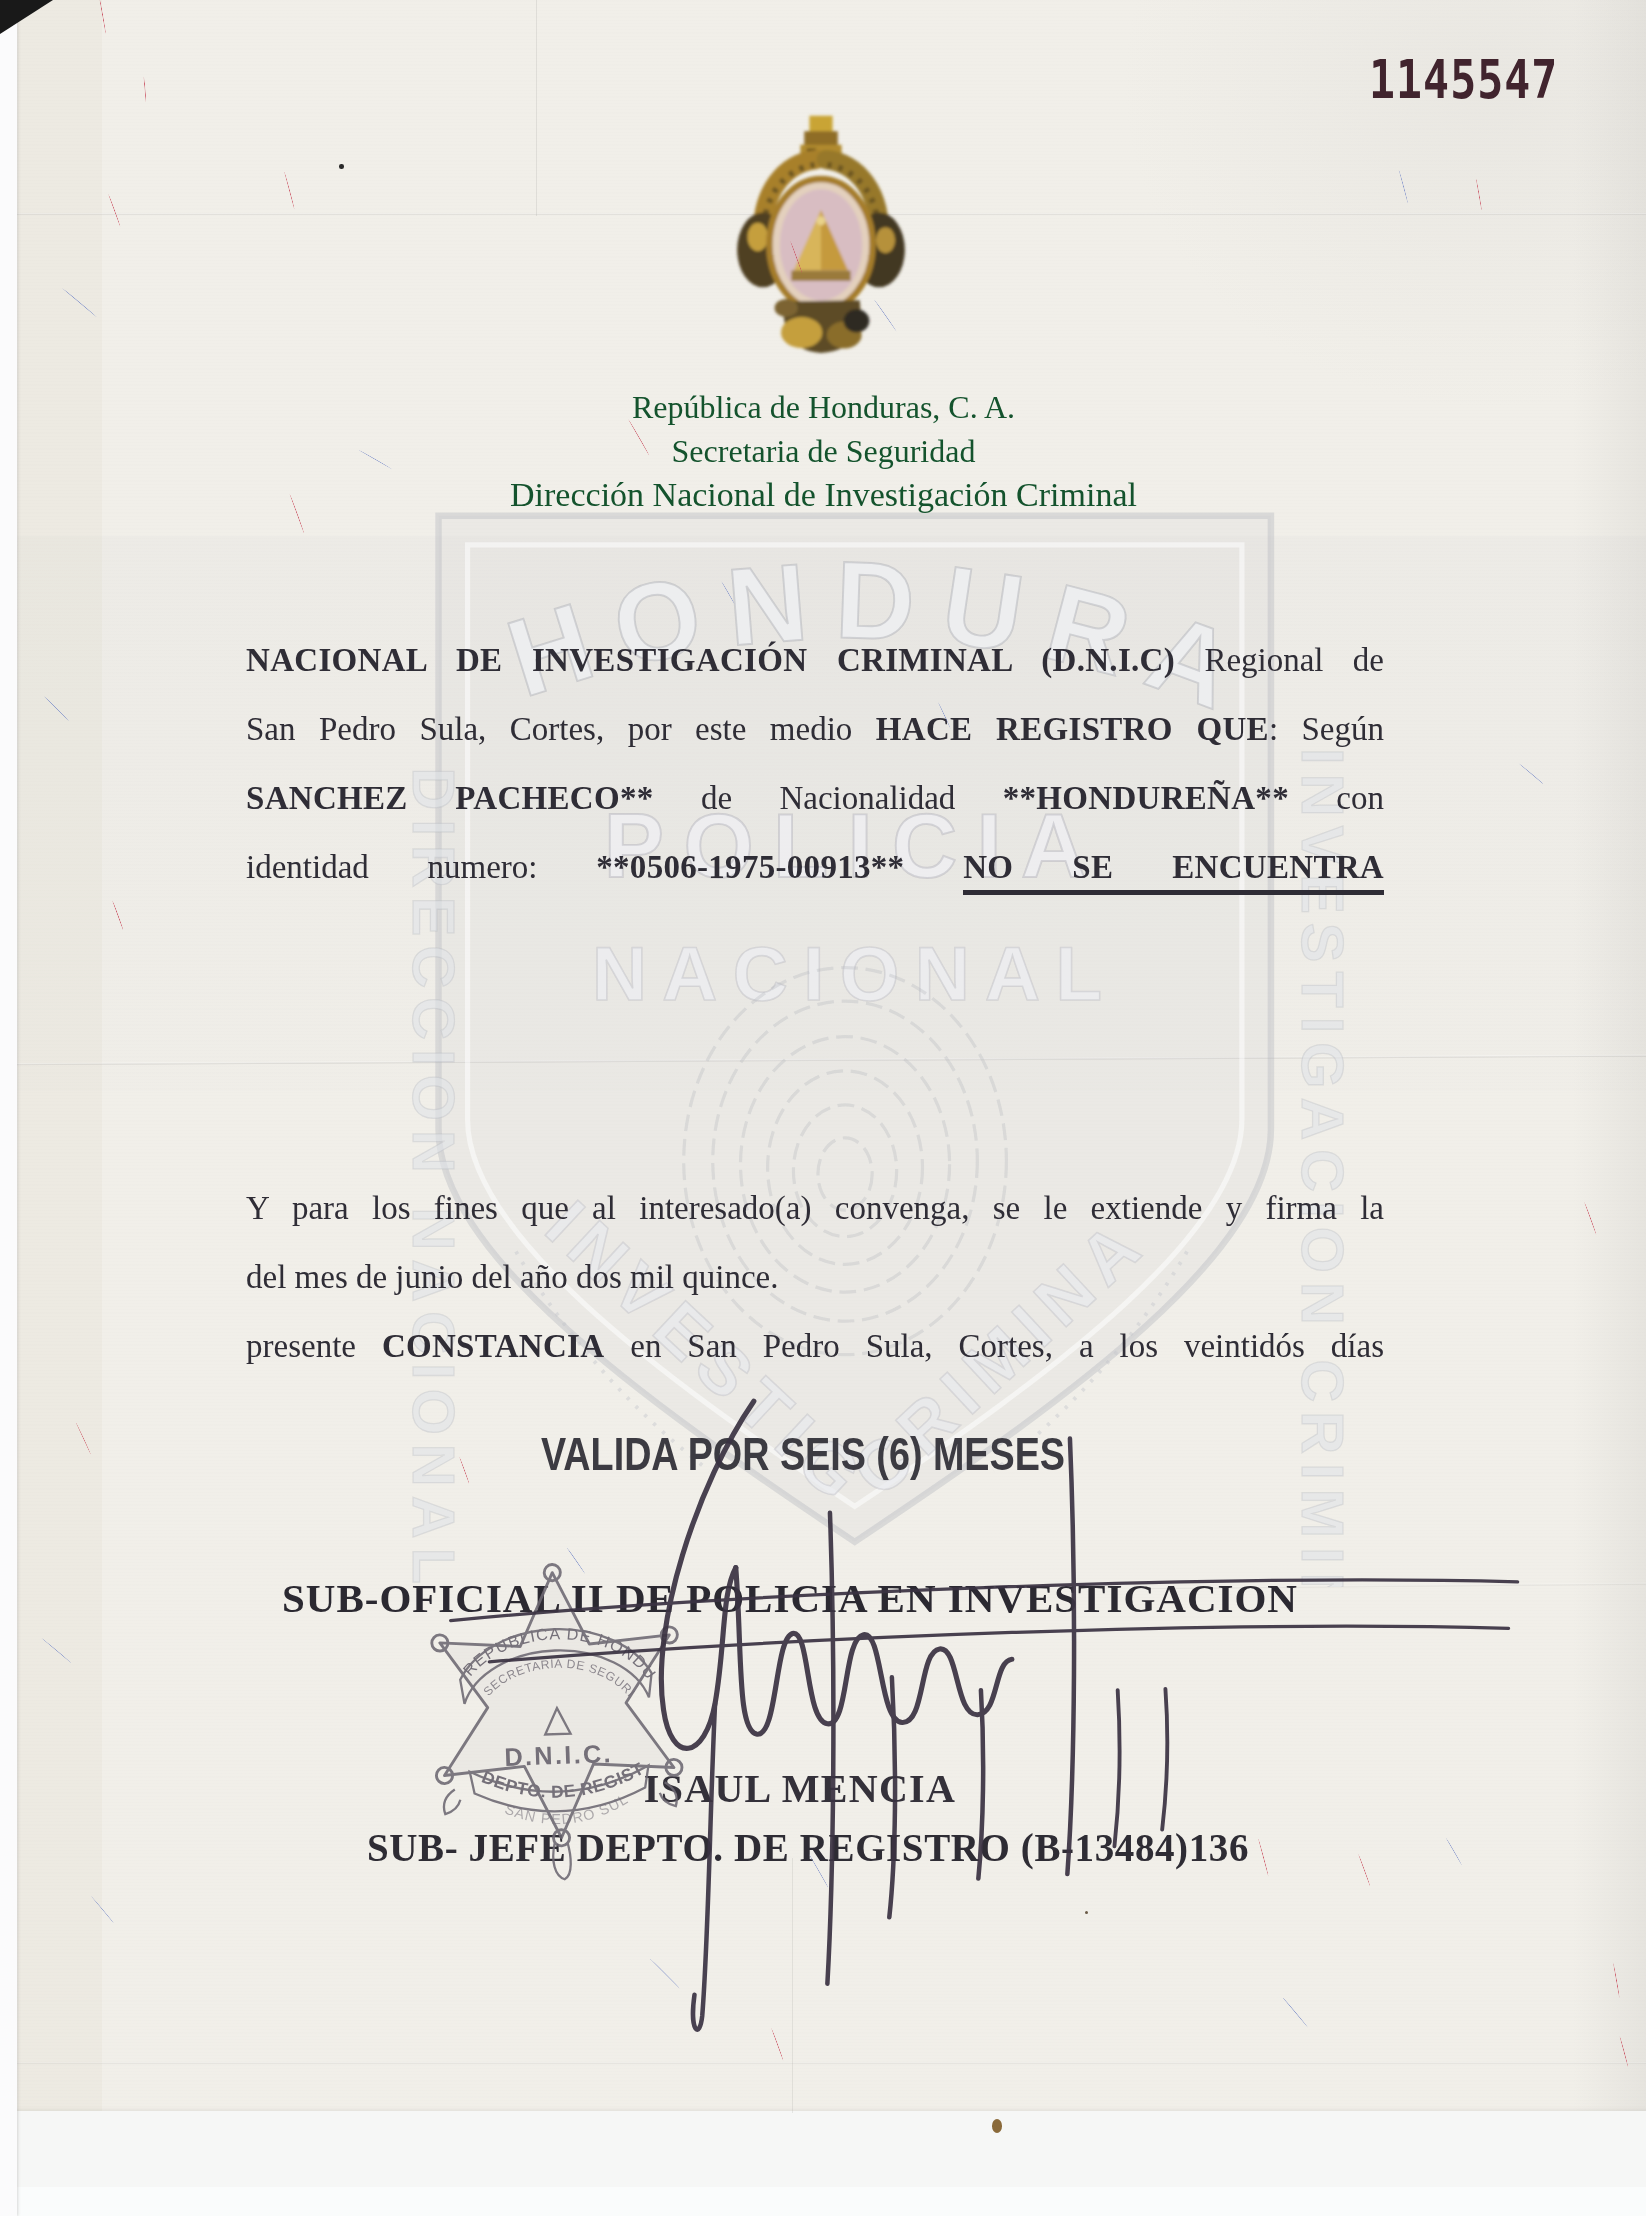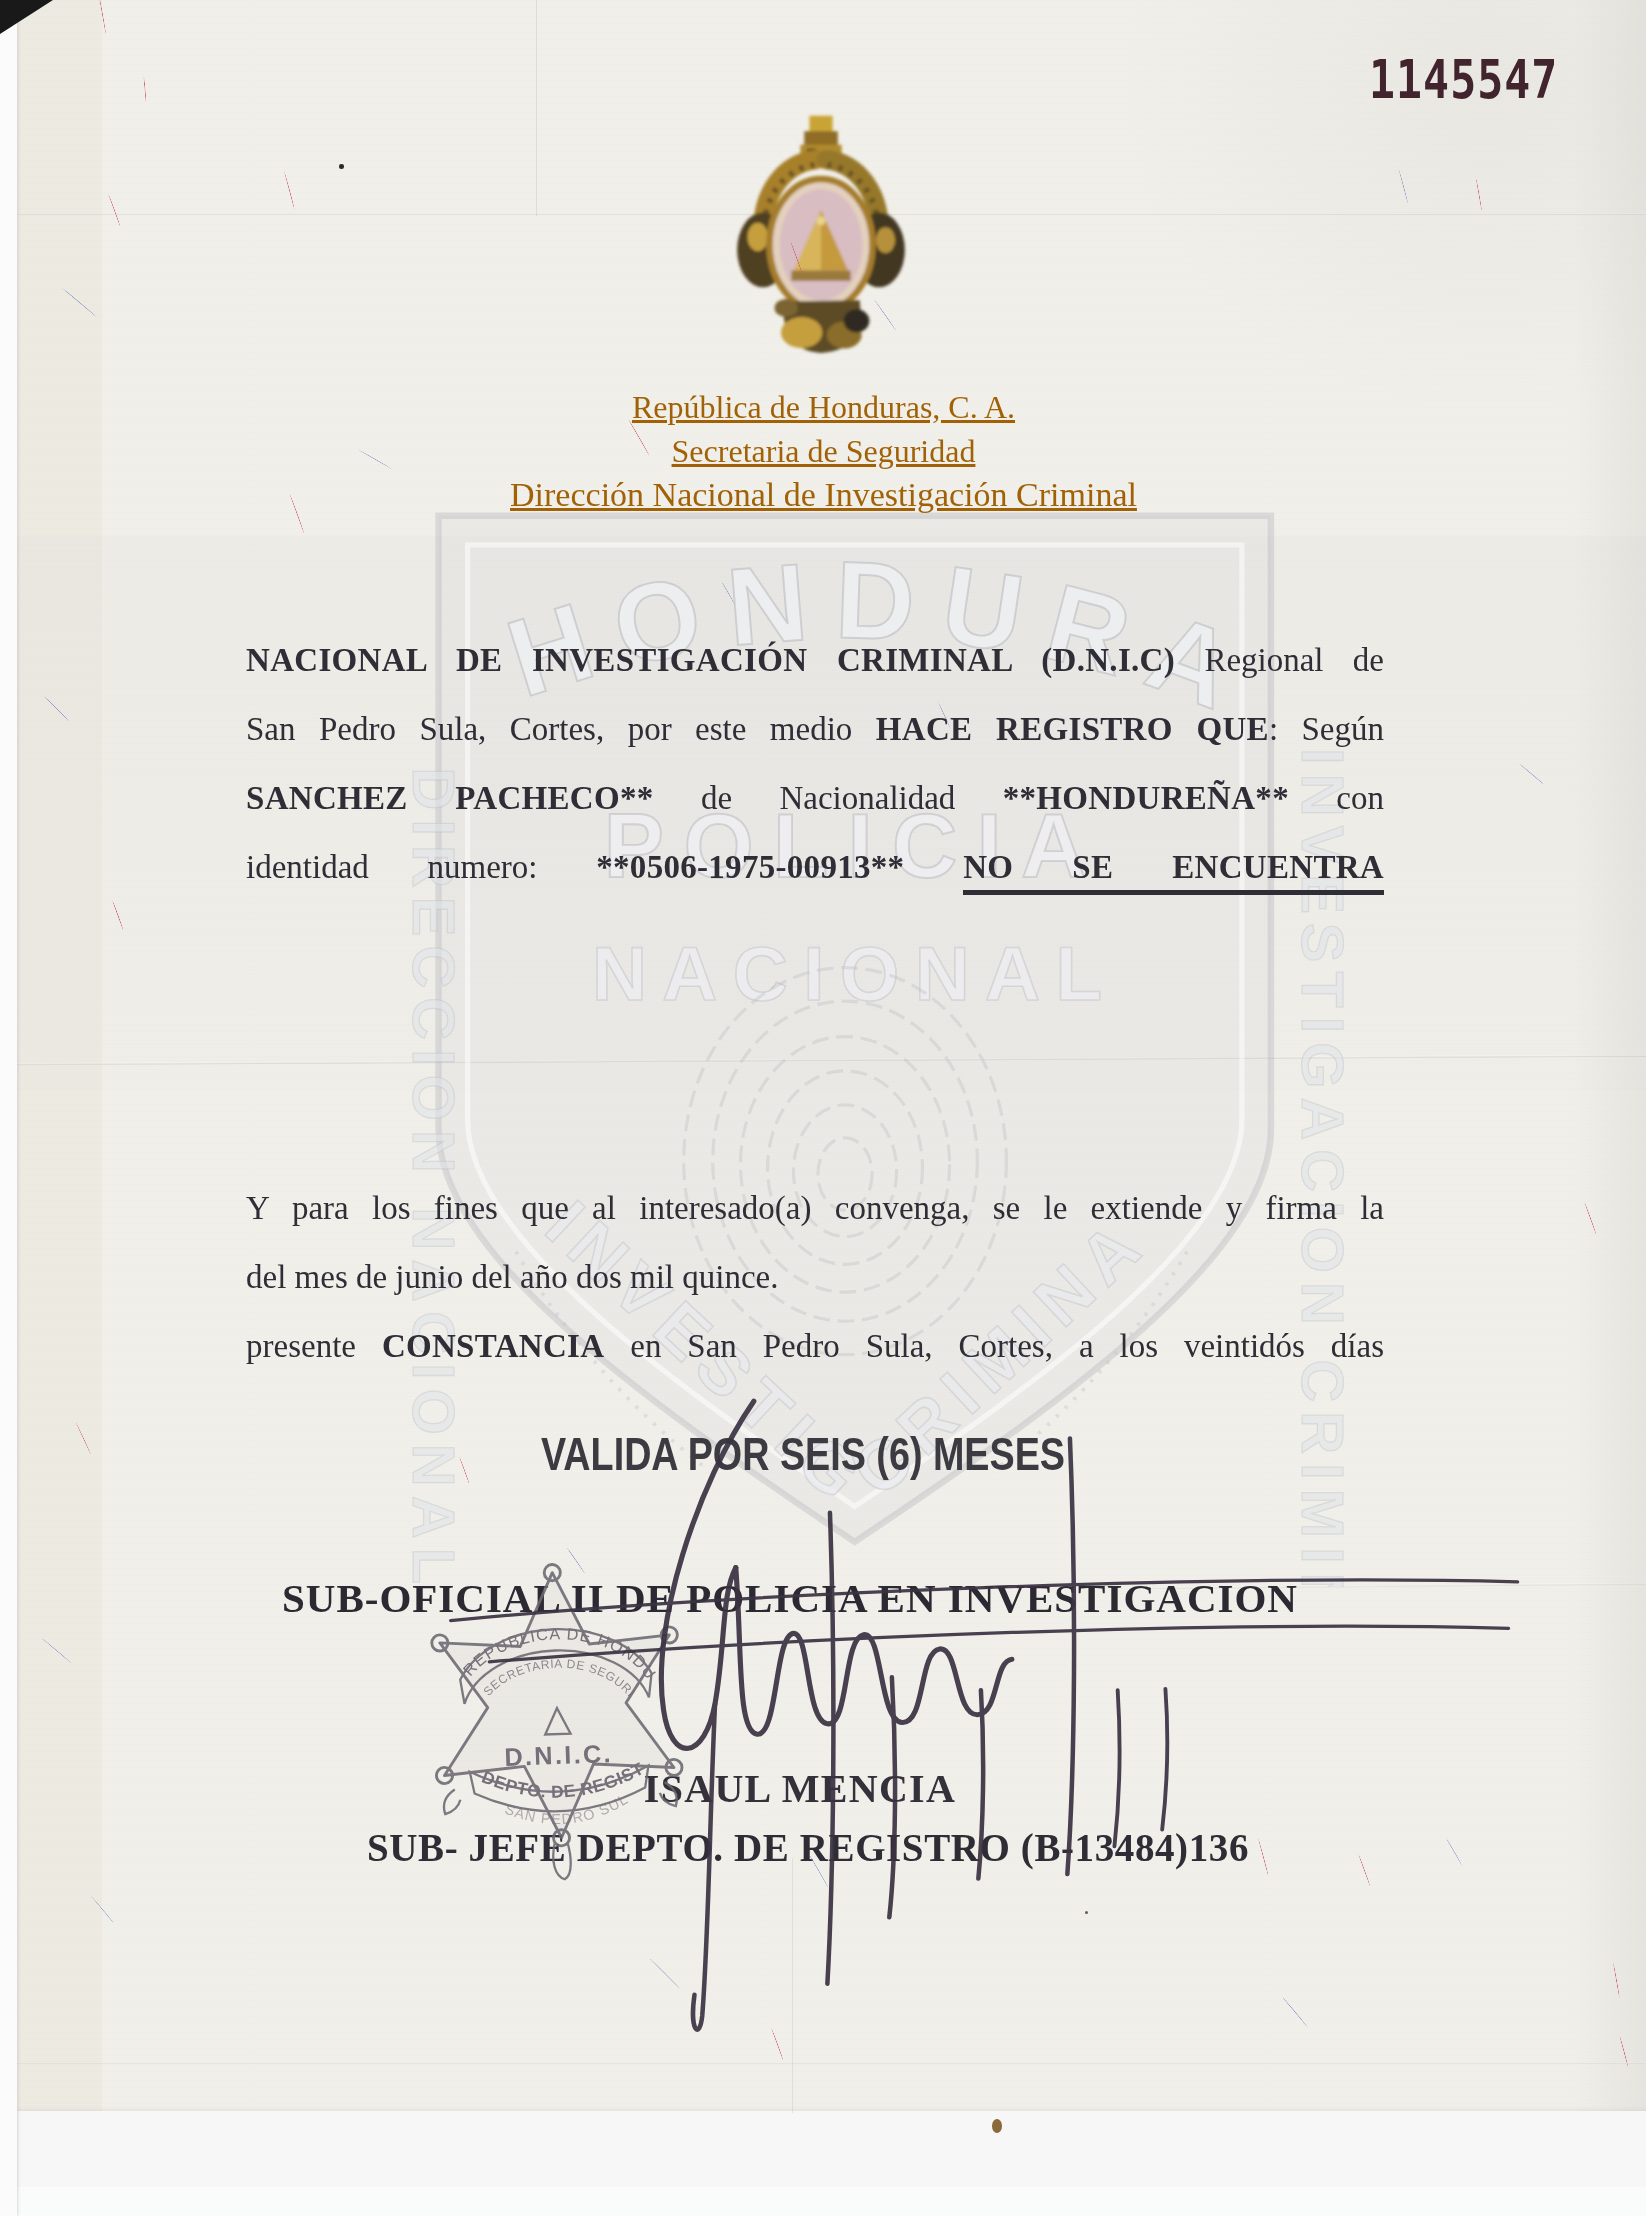--- a/index.html
+++ b/index.html
@@ -24,21 +24,21 @@
   .crease.c1{top:213px;opacity:.8;}
   .crease.c2{top:1059px;transform:rotate(-.3deg);opacity:.9;}
   .crease.c3{top:2062px;opacity:.6;}
   .crease.c4{top:1585px;left:1129px;width:517px;transform:rotate(-.5deg);opacity:.55;}
   .vcrease1{left:536px;top:0;width:1.3px;height:216px;background:rgba(160,158,154,.22);}
   .vcrease2{left:792px;top:1858px;width:1.3px;height:255px;background:rgba(160,158,154,.20);}
 
   .serial{left:1369px;top:48px;font-family:"DejaVu Sans Mono",monospace;font-weight:bold;
           font-size:54px;color:#41242e;letter-spacing:1.3px;transform:scaleX(.8);transform-origin:left top;}
 
-  .hdr{left:0;width:1647px;text-align:center;line-height:41px;font-size:32px;color:#a16207;text-decoration:underline;}
+  .hdr{left:0;width:1647px;text-align:center;line-height:41px;font-size:32px;color:#14532d;}
   .hdr.h1{top:387px;}
   .hdr.h2{top:431px;}
   .hdr.h3{top:474px;font-size:34px;}
   .doc-title{left:0;top:552px;width:1647px;text-align:center;font-size:37px;font-weight:bold;
              letter-spacing:0.6px;color:#26242c;}
 
   .par{font-size:33px;line-height:69px;width:1138px;left:246px;}
   .p1{top:626px;}
   .p2{top:1174px;}
   .par-line{position:relative;white-space:normal;}

